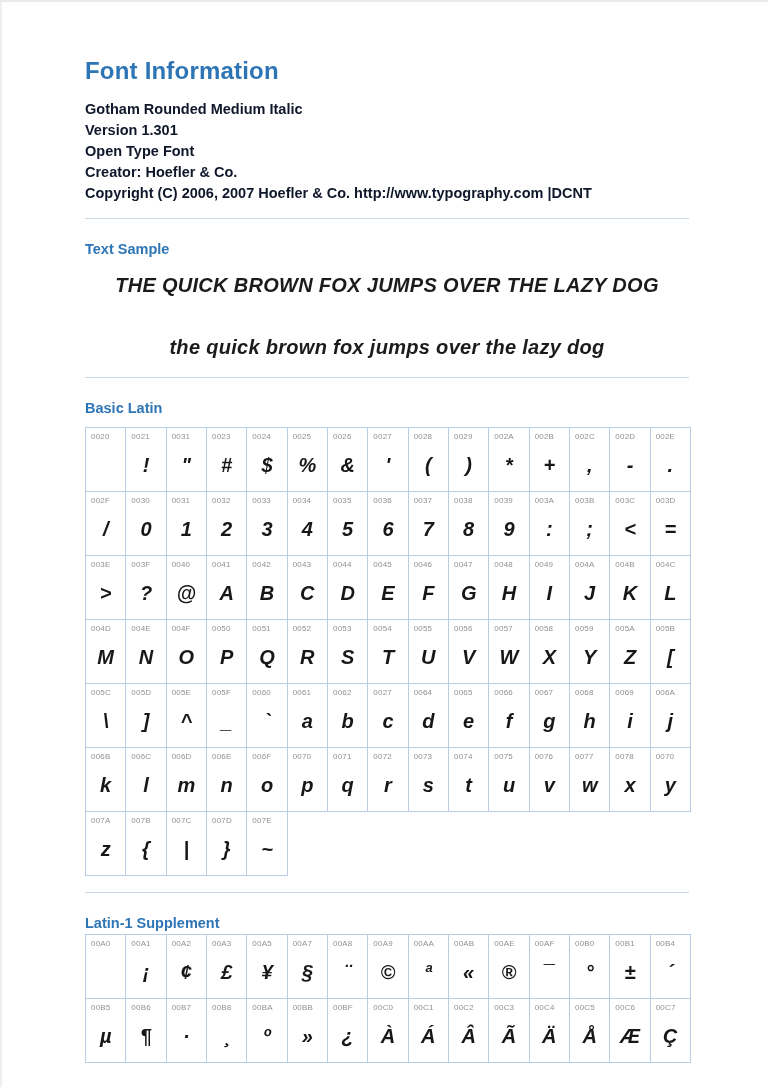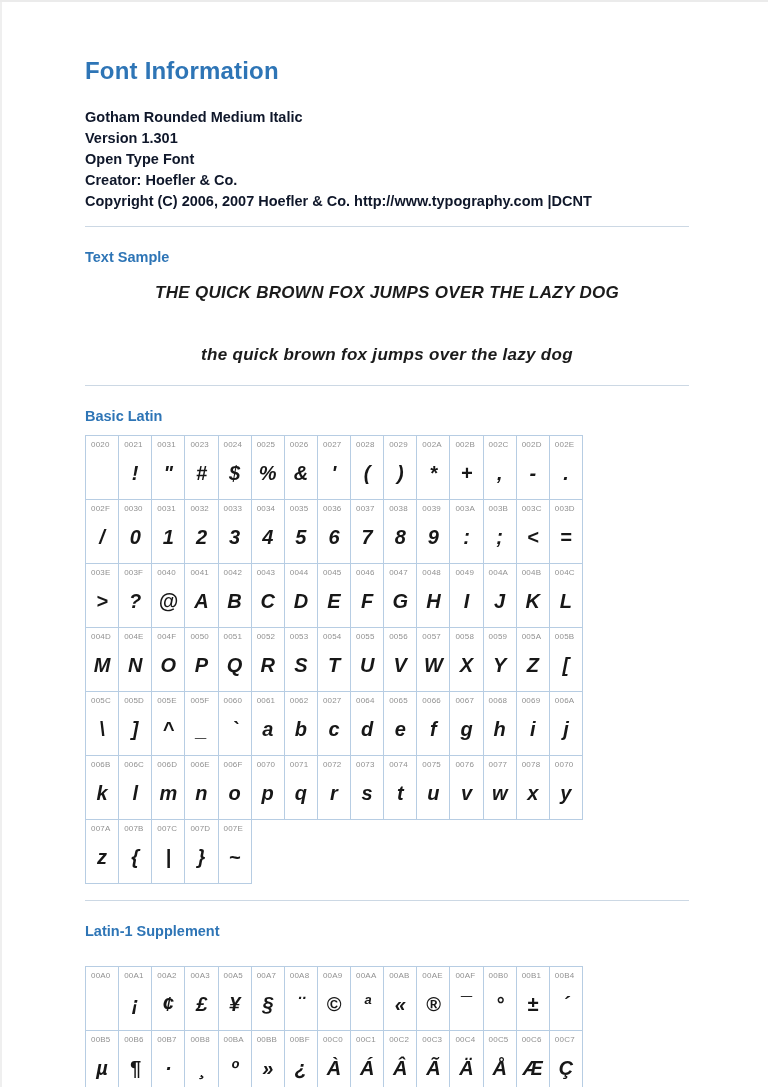--- a/index.html
+++ b/index.html
@@ -11,21 +11,21 @@
     overflow: hidden;
     box-shadow: inset 0 2px 0 #ebebeb, inset 2px 0 0 #efefef;
   }
   .page { padding: 57px 79px 0 85px; }
 
   h1.page-title {
     color: var(--heading-blue, #2E75B6);
     font-size: 24px;
     line-height: 28px;
     font-weight: 700;
-    margin-bottom: 22px;
+    margin-bottom: 14px;
     letter-spacing: 0.2px;
   }
   .meta-line {
     font-size: 14.5px;
     line-height: 21px;
     font-weight: 700;
     color: #0f172a;
   }
   hr.divider {
     border: none;
@@ -35,40 +35,40 @@
   h2.section-heading {
     color: var(--heading-blue, #2E75B6);
     font-size: 14.5px;
     line-height: 17px;
     font-weight: 700;
     margin-top: 22px;
   }
   .sample {
     font-style: italic;
     font-weight: 600;
-    font-size: 17px;
+    font-size: 20px;
     line-height: 26px;
     text-align: center;
     letter-spacing: 0.3px;
     white-space: nowrap;
   }
   .sample.upper { margin-top: 14px; }
   .sample.lower { margin-top: 36px; }
   hr.divider.after-sample { margin-top: 17px; }
   hr.divider.after-table  { margin-top: 16px; }
 
   .glyph-grid {
     margin-top: 10px;
-    width: 498px;
+    width: 606px;
     display: grid;
     grid-template-columns: repeat(15, 1fr);
     border-top: 1px solid var(--table-border, #b7cde3);
     border-left: 1px solid var(--table-border, #b7cde3);
   }
-  .glyph-grid.latin1 { margin-top: 26px; }
+  .glyph-grid.latin1 { margin-top: 2px; }
   .glyph-cell {
     height: 64px;
     border-right: 1px solid var(--table-border, #b7cde3);
     border-bottom: 1px solid var(--table-border, #b7cde3);
     position: relative;
     background: #ffffff;
   }
   .glyph-cell .code {
     position: absolute;
     top: 4px;

